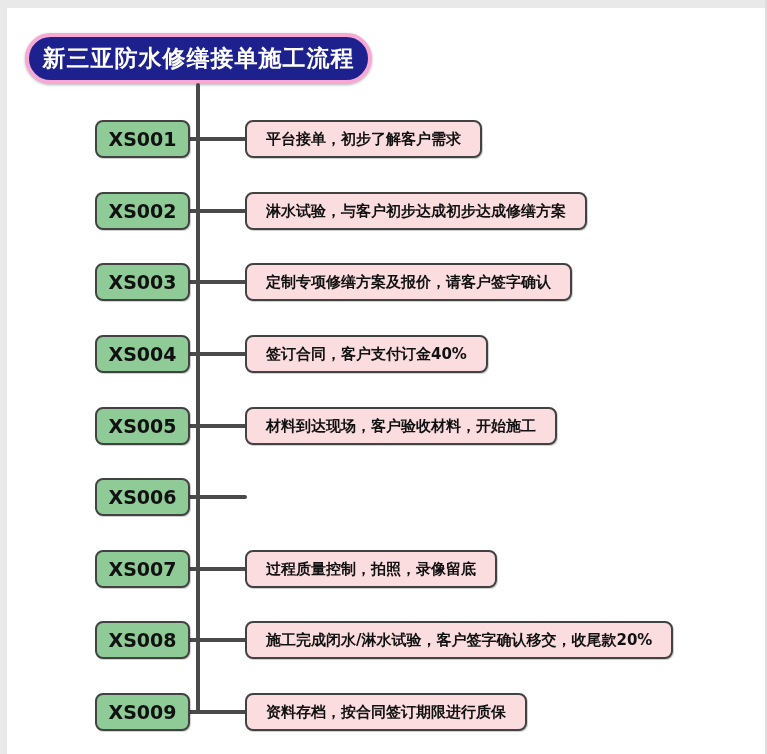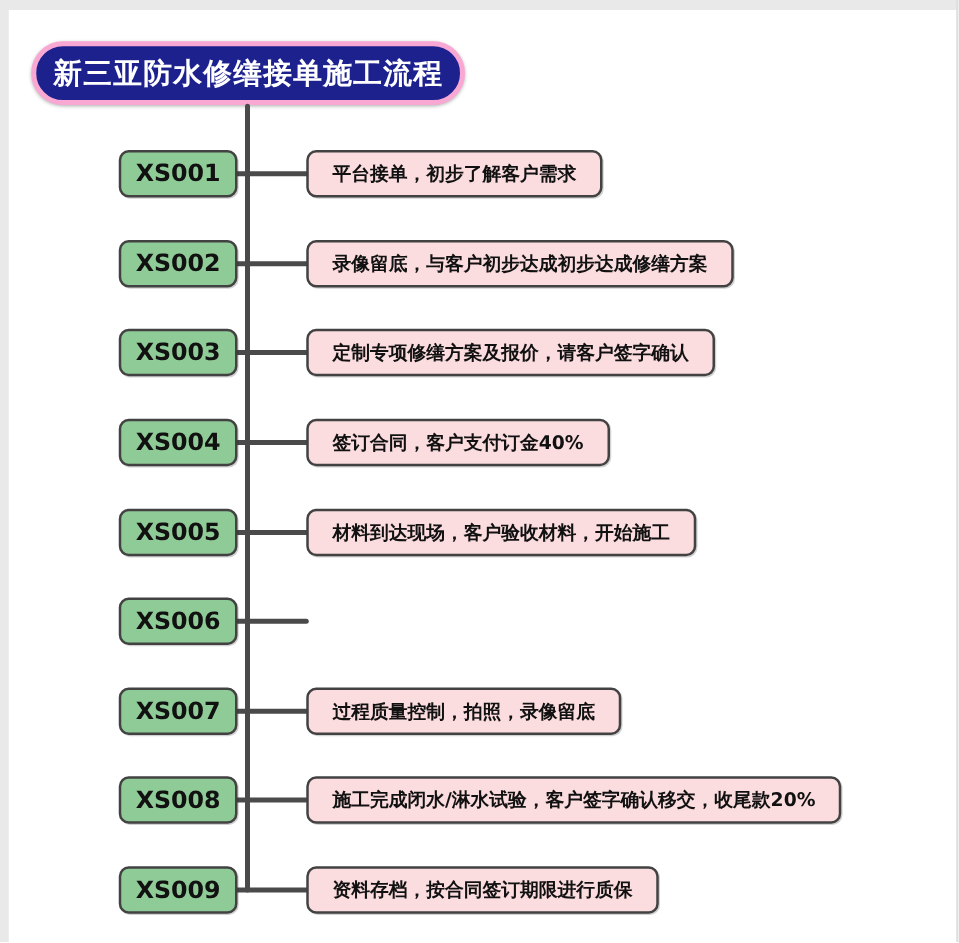--- a/index.html
+++ b/index.html
@@ -69,21 +69,21 @@
       <span>平台接单，初步了解客户需求</span>
     </div>
   </div>
 
   <div class="row" style="top: 192px;">
     <div class="connector"></div>
     <div class="code-box">
       <span>XS002</span>
     </div>
     <div class="desc-box">
-      <span>录像留底，与客户初步达成初步达成修缮方案</span>
+      <span>淋水试验，与客户初步达成初步达成修缮方案</span>
     </div>
   </div>
 
   <div class="row" style="top: 263px;">
     <div class="connector"></div>
     <div class="code-box">
       <span>XS003</span>
     </div>
     <div class="desc-box">
       <span>定制专项修缮方案及报价，请客户签字确认</span>

